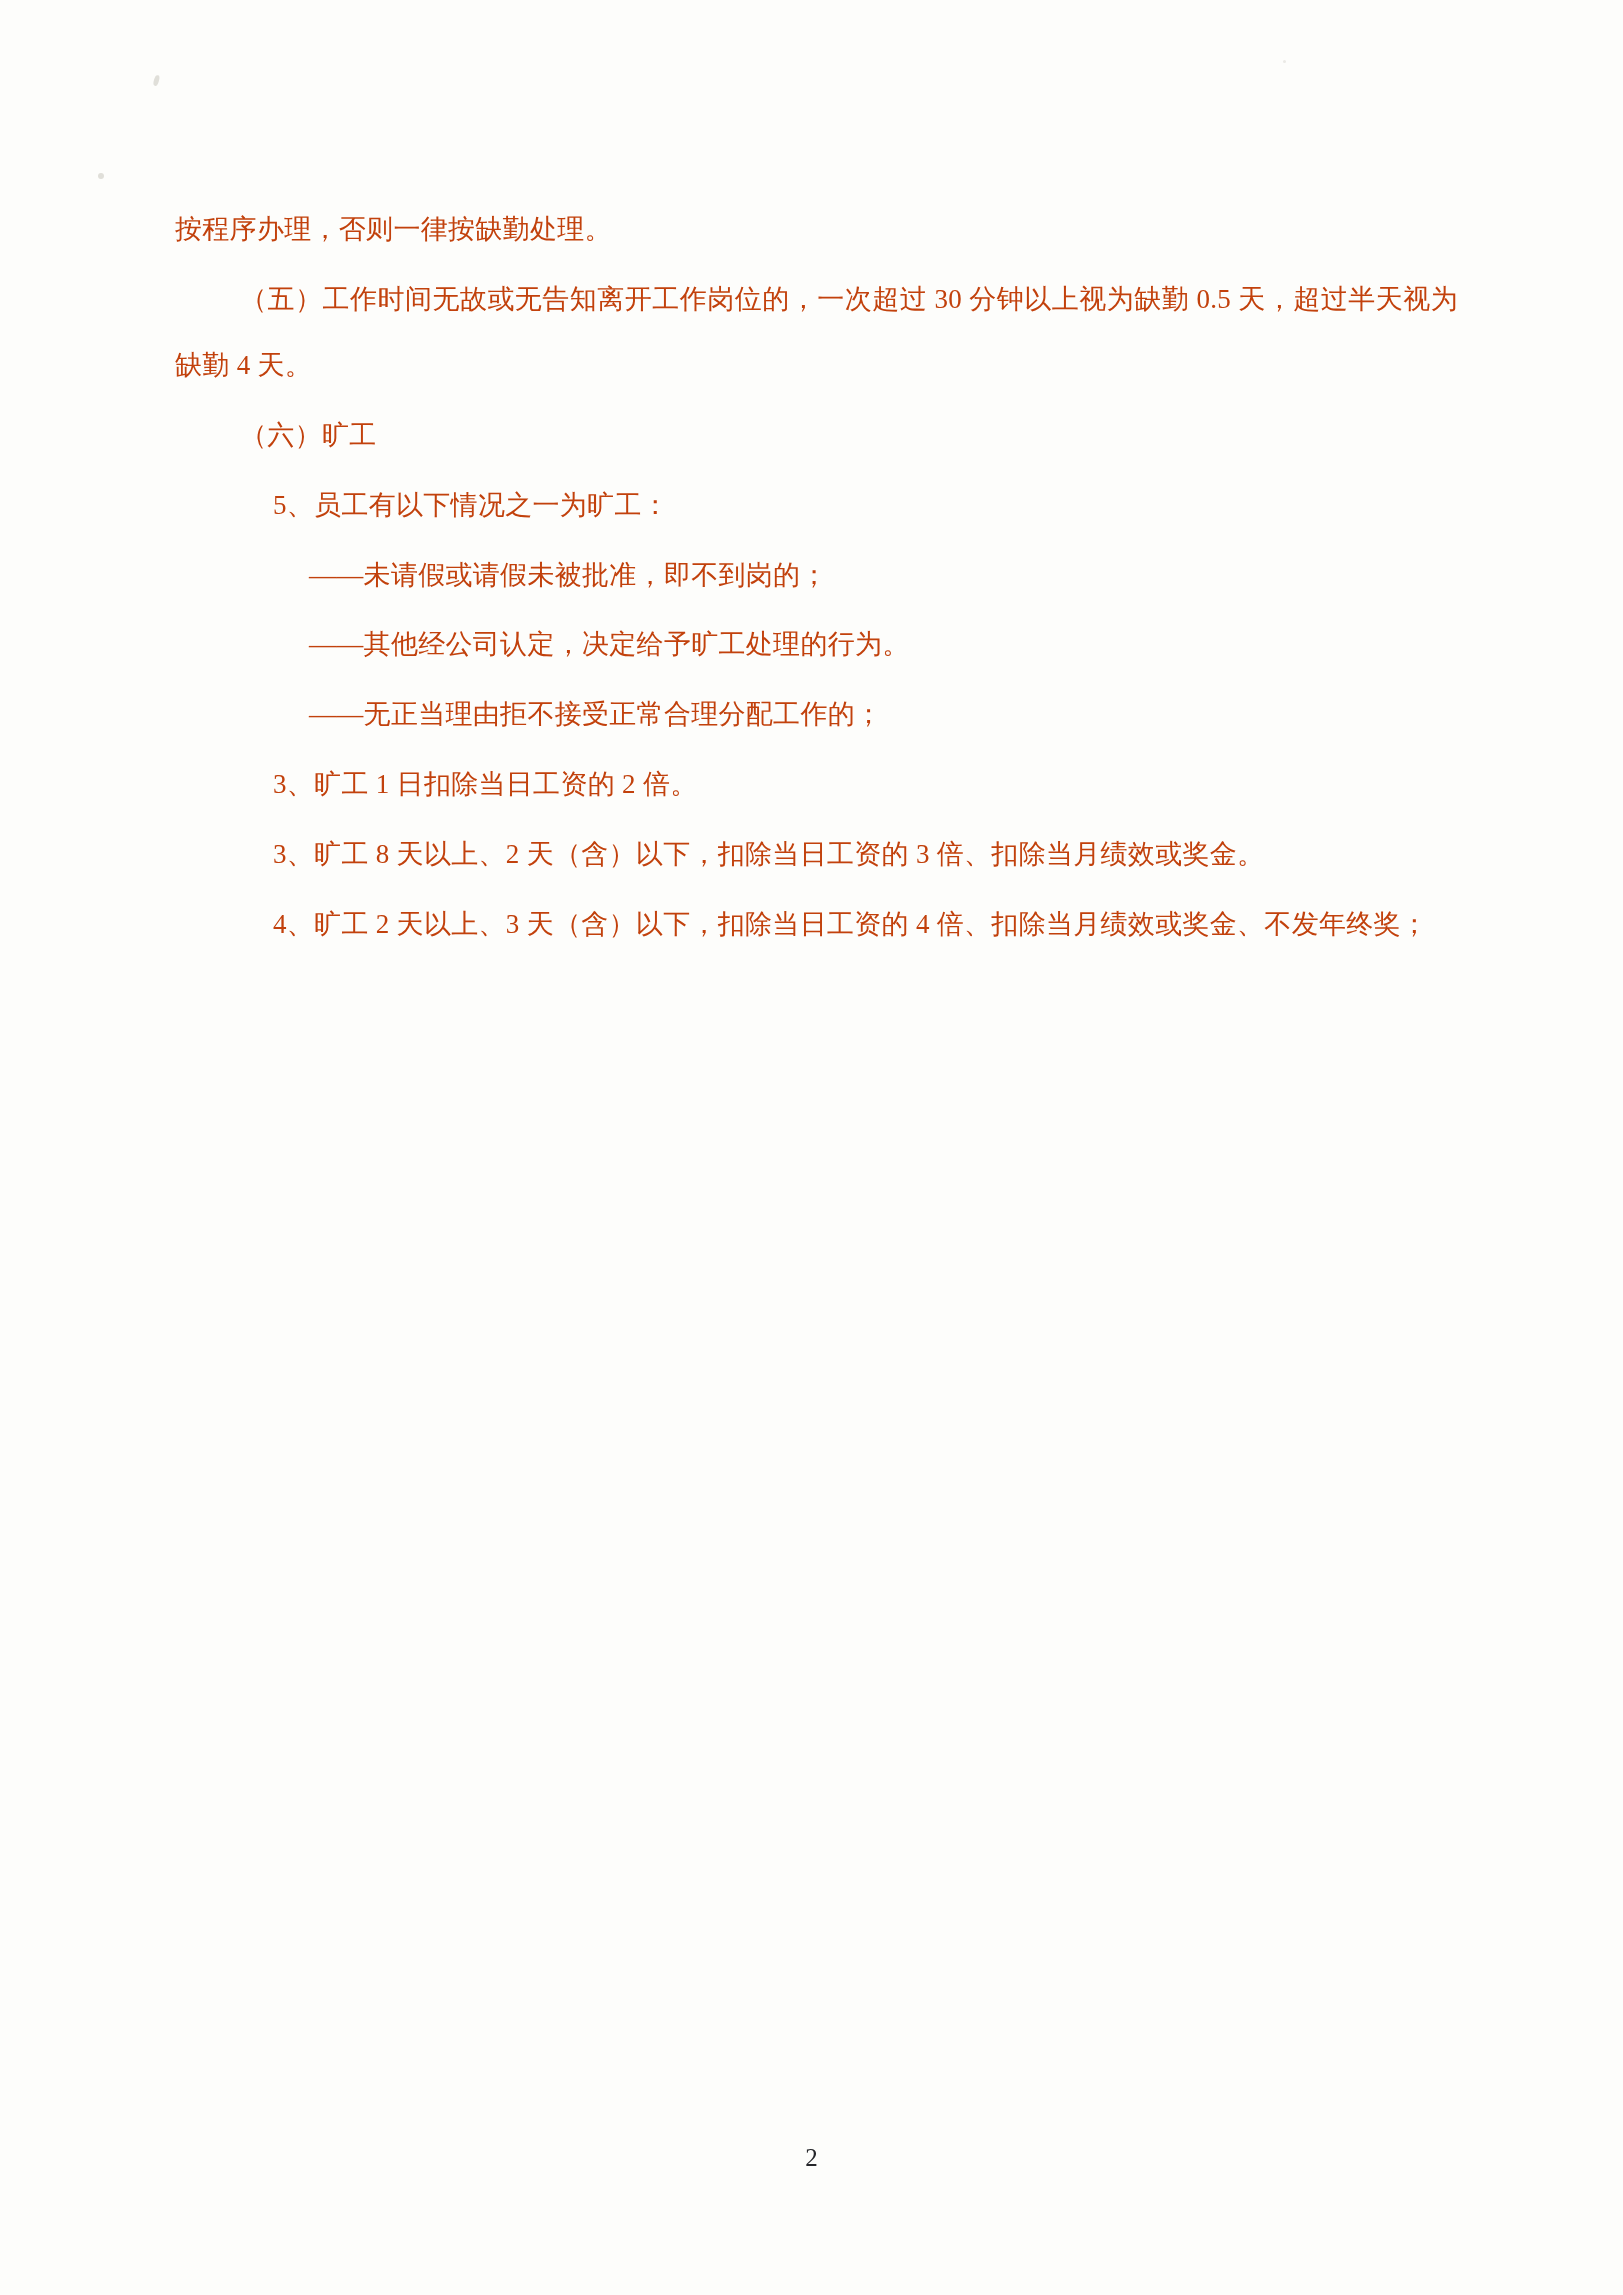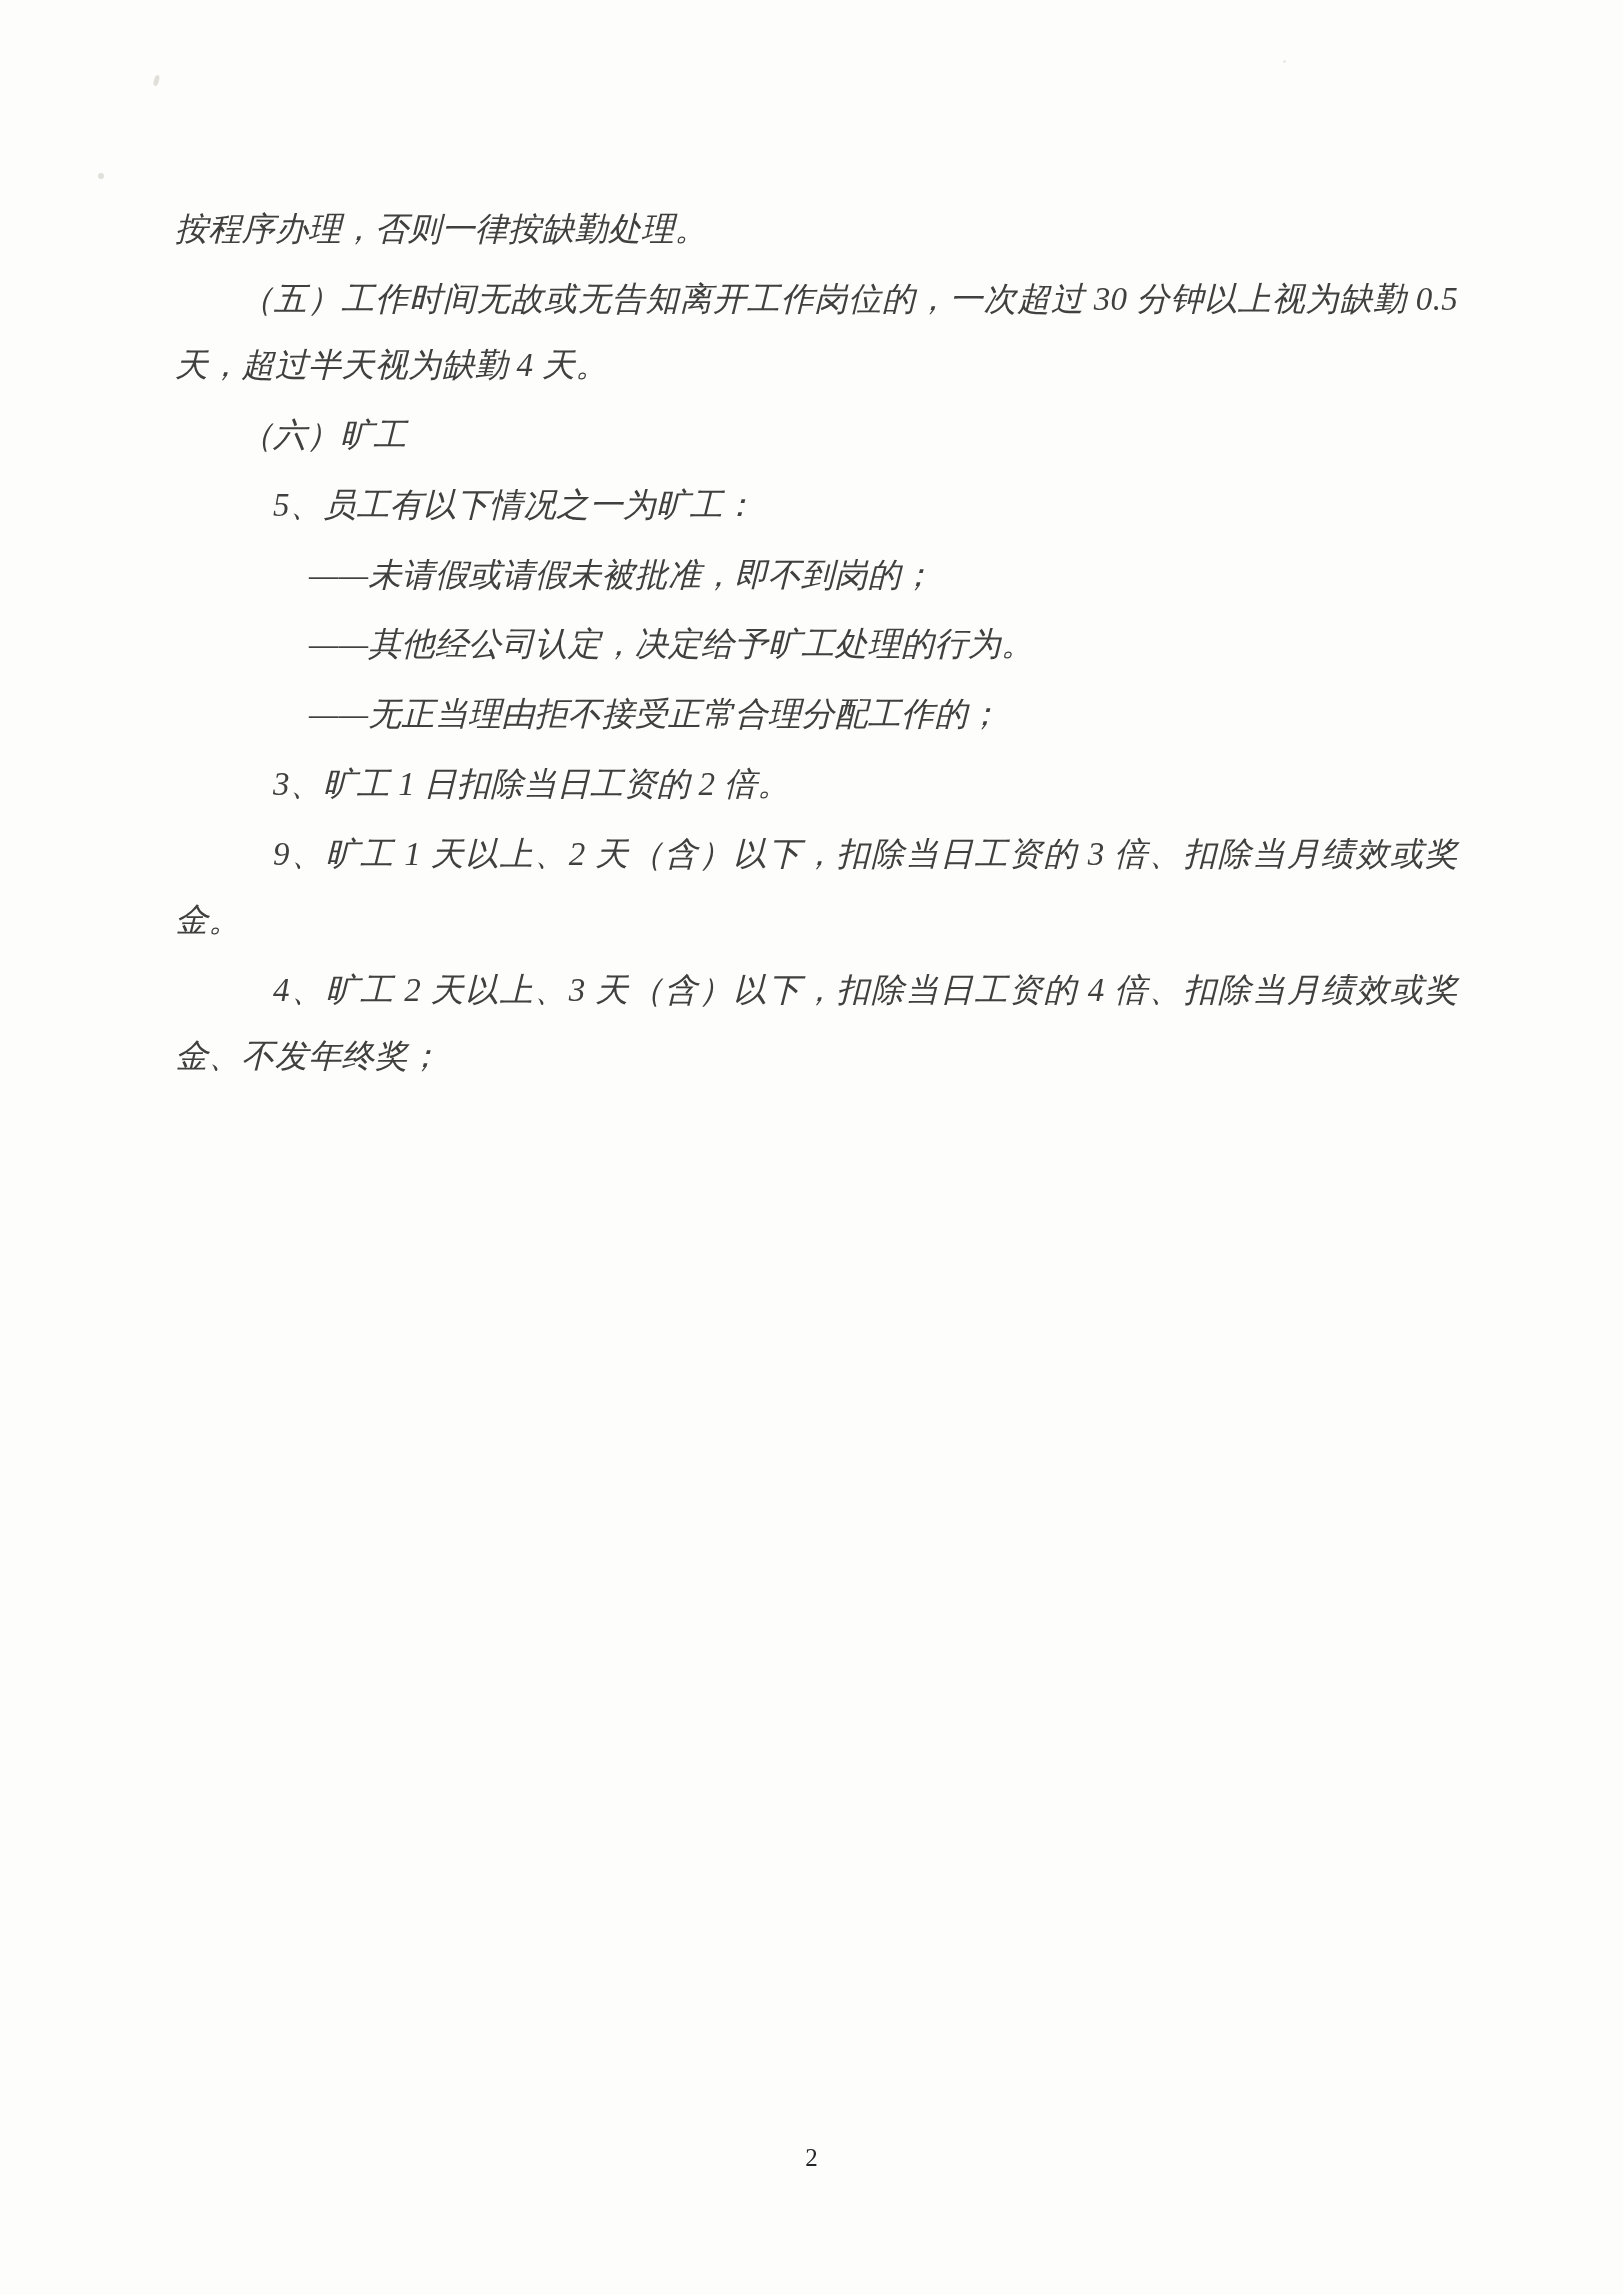--- a/index.html
+++ b/index.html
@@ -29,27 +29,26 @@
   .speck.s3 { left: 1283px; top: 60px; width: 3.3px; height: 3.3px; opacity: .35; }
 
   .content {
     position: absolute;
     left: 175px;
     top: 196px;
     width: 1283px;
   }
   p {
     margin: 0 0 3.9px 0;
-    font-size: 33px;
+    font-size: 27px;
     line-height: 66px;
     letter-spacing: 0.3px;
     text-align: justify;
     text-justify: inter-character;
-    color: #404040;
-    font-style: italic;
+    color: #c2410c;
   }
   p.indent { text-indent: 65px; }
   p.indent-deep { text-indent: 134px; }
   p.indent-mid { text-indent: 98px; }
   .page-number {
     position: absolute;
     left: 0;
     right: 0;
     top: 2144px;
     text-align: center;
@@ -69,19 +68,19 @@
 
   <div class="content">
     <p>按程序办理，否则一律按缺勤处理。</p>
     <p class="indent">（五）工作时间无故或无告知离开工作岗位的，一次超过 30 分钟以上视为缺勤 0.5 天，超过半天视为缺勤 4 天。</p>
     <p class="indent">（六）旷工</p>
     <p class="indent-mid">5、员工有以下情况之一为旷工：</p>
     <p class="indent-deep">——未请假或请假未被批准，即不到岗的；</p>
     <p class="indent-deep">——其他经公司认定，决定给予旷工处理的行为。</p>
     <p class="indent-deep">——无正当理由拒不接受正常合理分配工作的；</p>
     <p class="indent-mid">3、旷工 1 日扣除当日工资的 2 倍。</p>
-    <p class="indent-mid">9、旷工 1 天以上、2 天（含）以下，扣除当日工资的 3 倍、扣除当月绩效或奖金。</p>
+    <p class="indent-mid">3、旷工 8 天以上、2 天（含）以下，扣除当日工资的 3 倍、扣除当月绩效或奖金。</p>
     <p class="indent-mid">4、旷工 2 天以上、3 天（含）以下，扣除当日工资的 4 倍、扣除当月绩效或奖金、不发年终奖；</p>
   </div>
 
   <div class="page-number">2</div>
 </div>
 
 
 </body></html>

